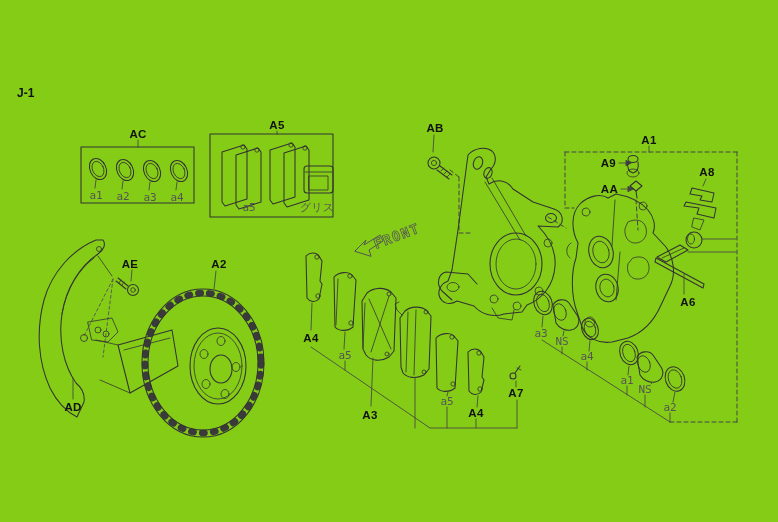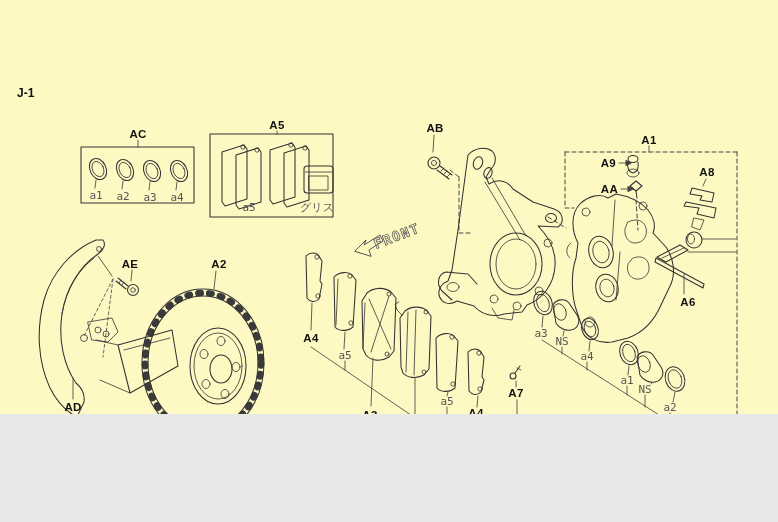--- a/index.html
+++ b/index.html
@@ -1,16 +1,16 @@
 <!DOCTYPE html>
 <html><head>
 <meta charset="utf-8">
 <style>
   html,body{margin:0;padding:0;background:#e8e8e8;}
-  .stage{position:relative;width:778px;height:414px;background:#fef9c3;overflow:hidden;
+  .stage{position:relative;width:778px;height:522px;background:#84cc16;overflow:hidden;
          font-family:"Liberation Sans",sans-serif;}
   svg{position:absolute;left:0;top:0;}
   svg path,svg ellipse,svg circle,svg rect,svg line,svg polyline,svg polygon{
       stroke:#333;fill:none;stroke-width:1.05;stroke-linecap:round;stroke-linejoin:round;}
   .thin{stroke-width:0.8;}
   .leader{stroke:#444;stroke-width:0.85;}
   .dash{stroke-dasharray:4 3;stroke:#444;stroke-width:1;}
   .microdash{stroke-dasharray:3 2.5;stroke:#555;stroke-width:0.9;}
   .vents{stroke:#3a3a3a;stroke-width:6.5;stroke-dasharray:2.5 8.5;}
   text{stroke:none;}

